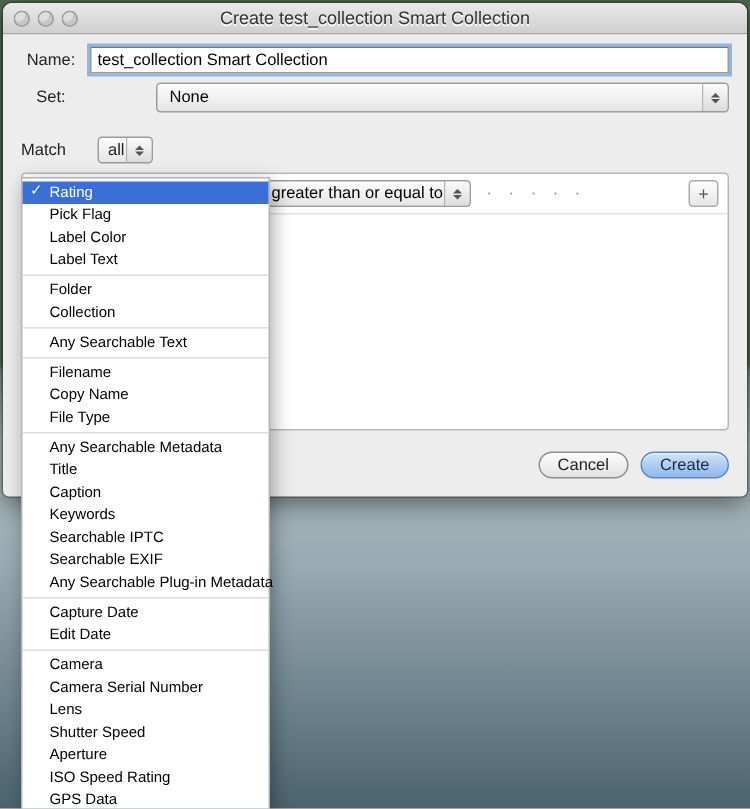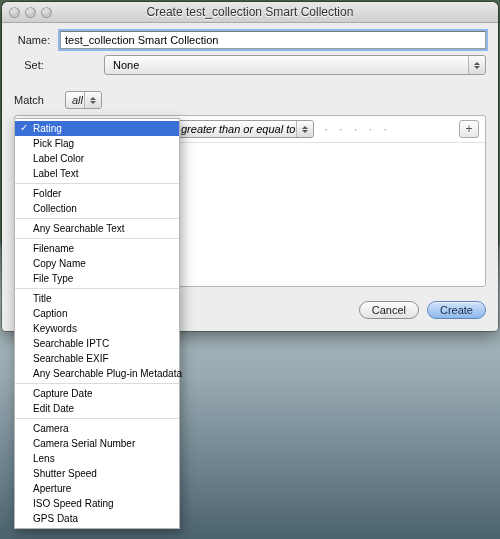--- a/index.html
+++ b/index.html
@@ -96,21 +96,20 @@
     color:#222;
   }
   .mini {
     position:relative;
     background: linear-gradient(#fdfdfd,#e5e5e5);
     border:1px solid #9c9c9c;
     border-radius:3px;
     height:16px;
     display:inline-flex; align-items:center;
     padding: 0 18px 0 6px;
-    font-style: italic;
   }
   .rules {
     margin: 0 12px 8px 12px;
     background:#fff;
     border:1px solid #b7b7b7;
     border-radius:3px;
     height:170px;
     position:relative;
     overflow:hidden;
   }
@@ -262,20 +261,21 @@
     <hr>
     <div class="mi">Folder</div>
     <div class="mi">Collection</div>
     <hr>
     <div class="mi">Any Searchable Text</div>
     <hr>
     <div class="mi">Filename</div>
     <div class="mi">Copy Name</div>
     <div class="mi">File Type</div>
     <hr>
+    <div class="mi">Any Searchable Metadata</div>
     <div class="mi">Title</div>
     <div class="mi">Caption</div>
     <div class="mi">Keywords</div>
     <div class="mi">Searchable IPTC</div>
     <div class="mi">Searchable EXIF</div>
     <div class="mi">Any Searchable Plug-in Metadata</div>
     <hr>
     <div class="mi">Capture Date</div>
     <div class="mi">Edit Date</div>
     <hr>

